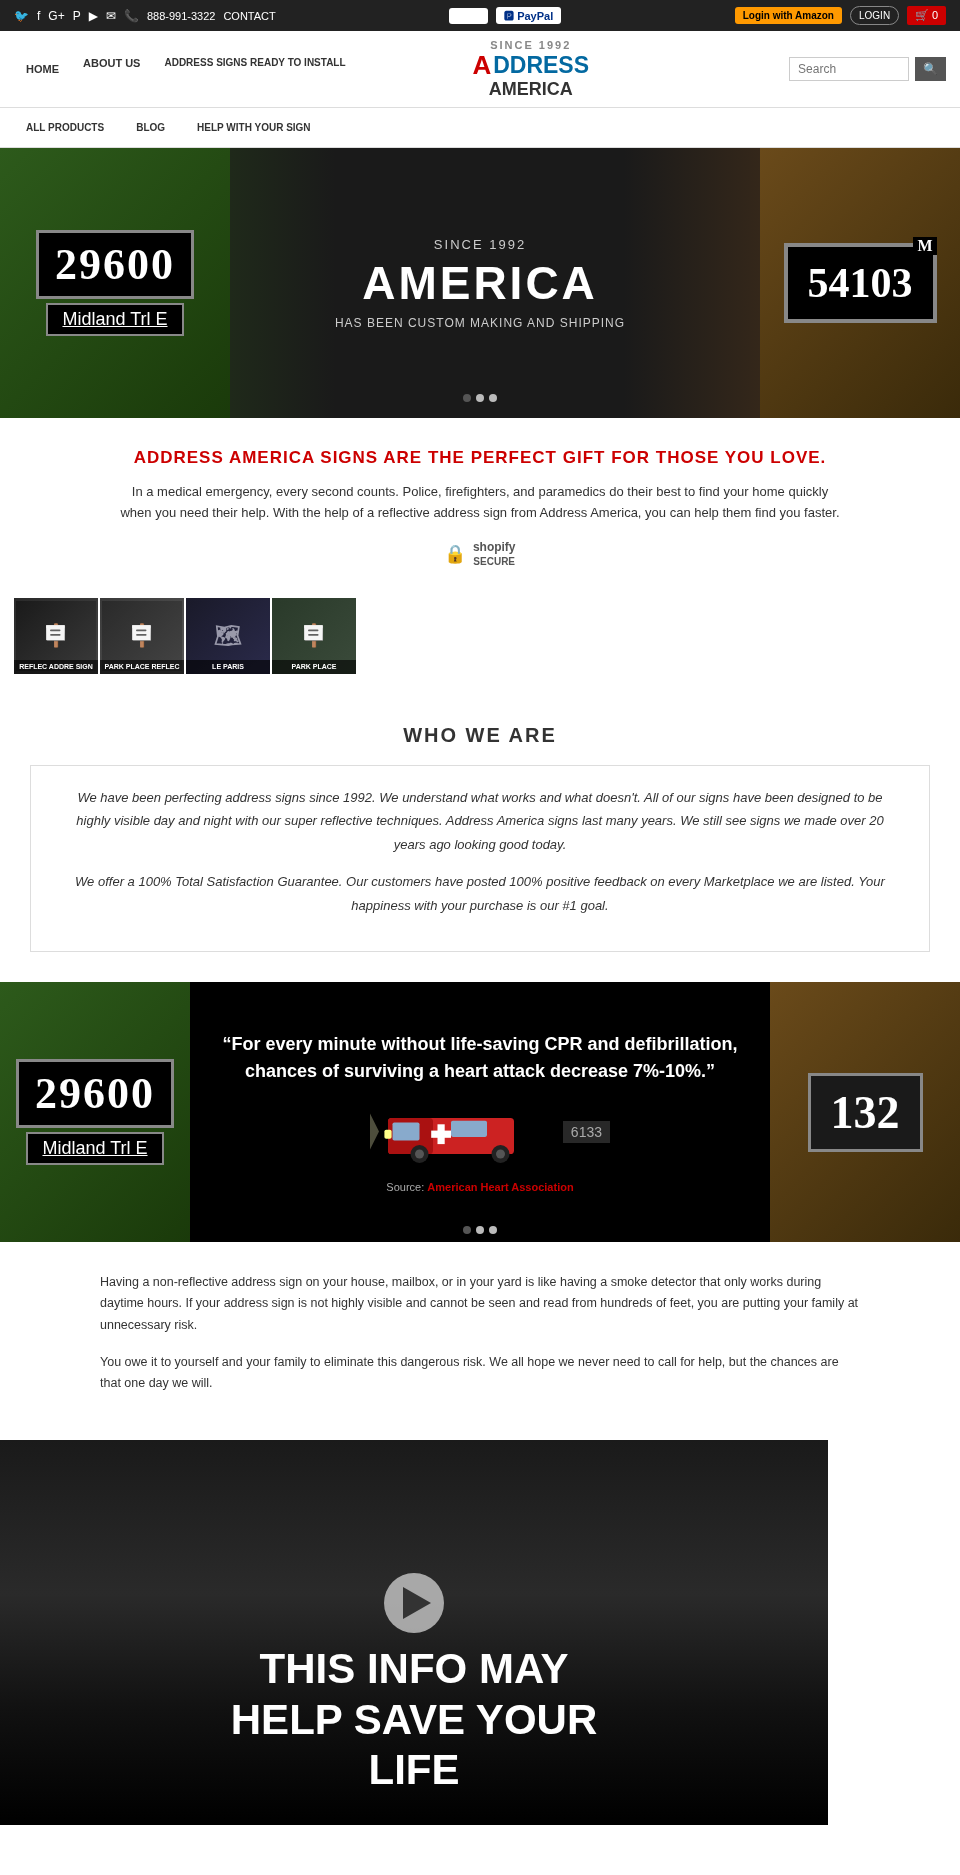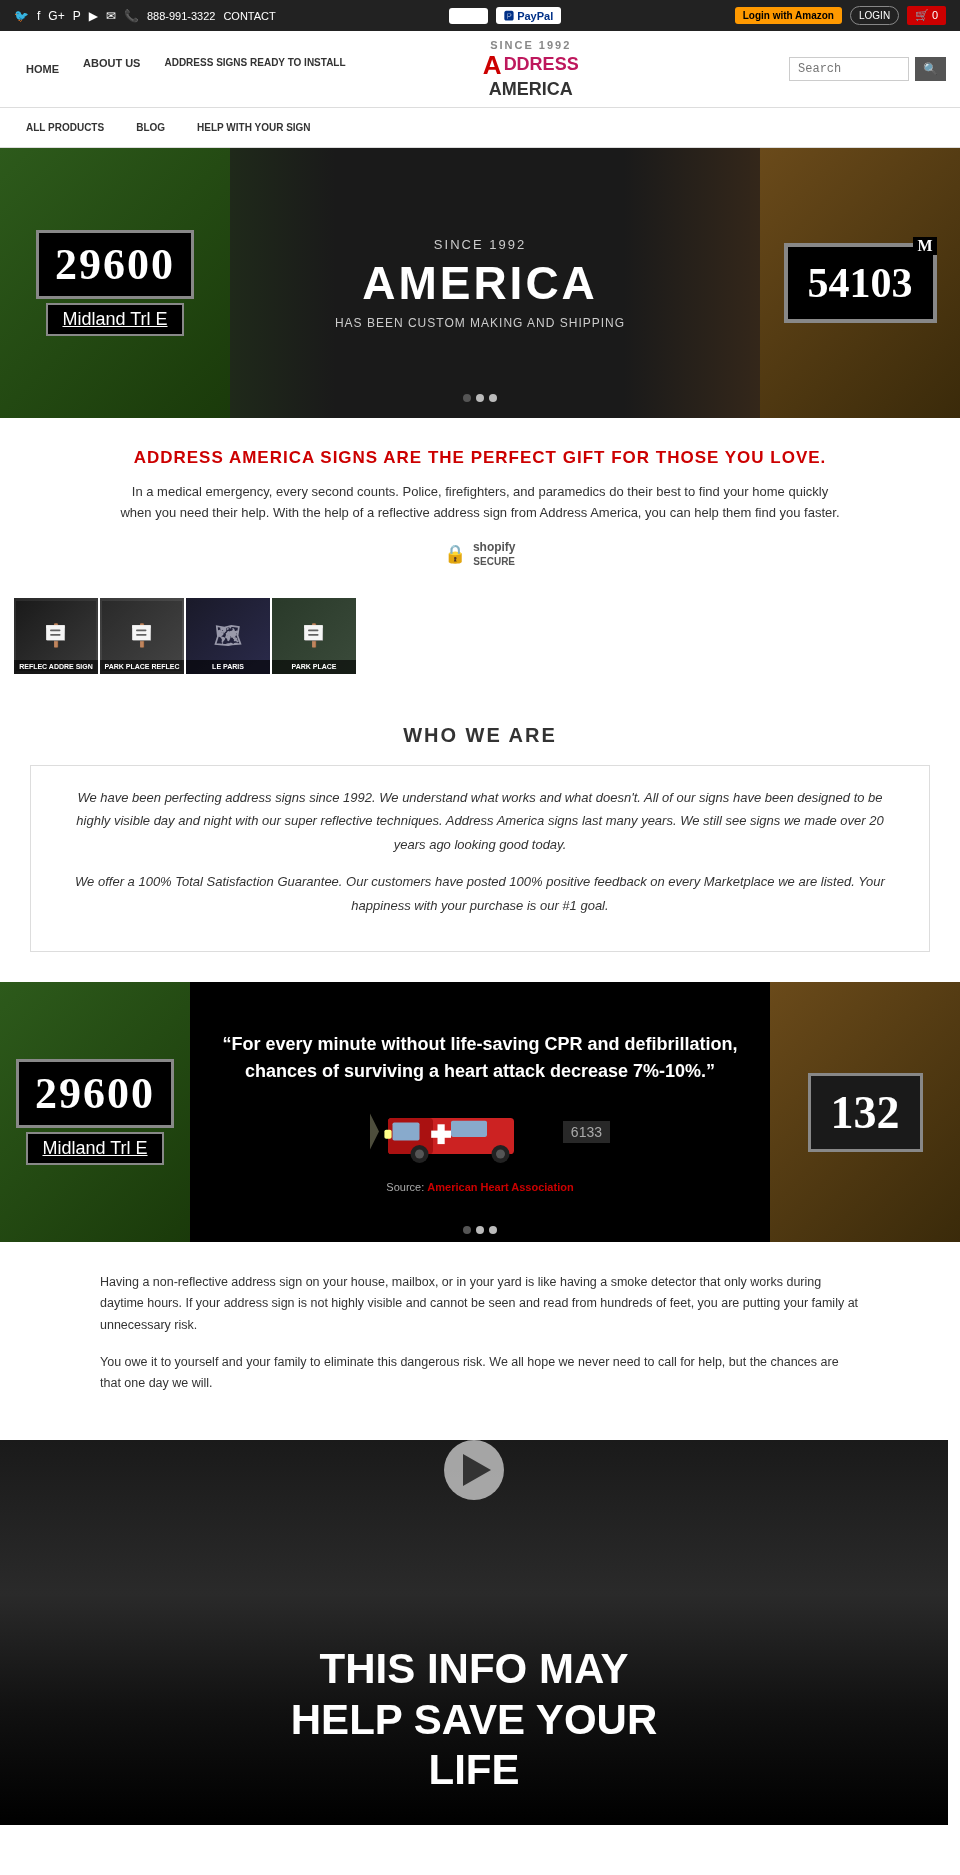--- a/index.html
+++ b/index.html
@@ -102,21 +102,20 @@
     .nav-right {
       display: flex;
       align-items: center;
       gap: 6px;
     }
     .search-box {
       border: 1px solid #ccc;
       padding: 4px 8px;
       font-size: 12px;
       width: 120px;
-      font-family: Liberation Mono, monospace;
     }
     .search-icon-btn {
       background: #555;
       border: none;
       color: #fff;
       padding: 5px 8px;
       cursor: pointer;
       font-size: 12px;
     }
 
@@ -390,26 +389,27 @@
       color: #333;
       max-width: 800px;
       margin: 0 auto 16px;
       line-height: 1.7;
       text-align: left;
       padding: 0 20px;
     }
 
     
     .video-section {
-      width: 948px;
+      width: 828px;
       height: 385px;
       background: linear-gradient(180deg, #1a1a1a 0%, #2a2a2a 40%, #111 70%, #000 100%);
       display: flex;
       flex-direction: column;
       align-items: center;
+      justify-content: center;
       position: relative;
     }
     .play-btn {
       width: 60px;
       height: 60px;
       background: rgba(200,200,200,0.8);
       border-radius: 50%;
       display: flex;
       align-items: center;
       justify-content: center;
@@ -494,21 +494,21 @@
   <div class="nav-left">
     <div class="nav-item">HOME</div>
     <div class="nav-item multi-line">ABOUT US</div>
     <div class="nav-item multi-line" style="font-size:10px; max-width: 120px; line-height:1.2;">ADDRESS SIGNS READY TO INSTALL</div>
   </div>
   <div class="nav-logo">
     <div class="logo-text">
       <div style="font-size:11px; letter-spacing:2px; color:#888; text-align:center;">SINCE 1992</div>
       <div style="display:flex; align-items:center; gap:2px;">
         <span class="logo-a">A</span>
-        <span style="font-size:18px; font-weight:bold; color:#be185d;">DDRESS</span>
+        <span style="font-size:23px; font-weight:bold; color:#0369a1;">DDRESS</span>
       </div>
       <div style="font-size:18px; font-weight:bold; color:#333; text-align:center;">AMERICA</div>
     </div>
   </div>
   <div class="nav-right">
     <input class="search-box" type="text" placeholder="Search" style="">
     <button class="search-icon-btn">🔍</button>
   </div>
 </div>
 

